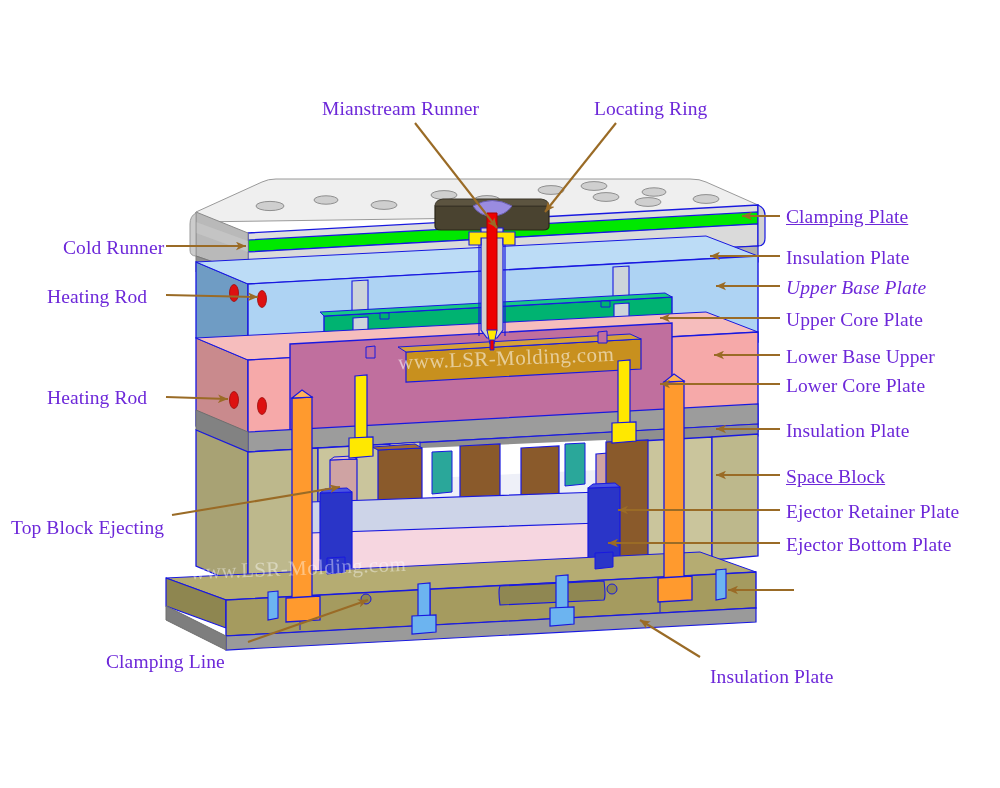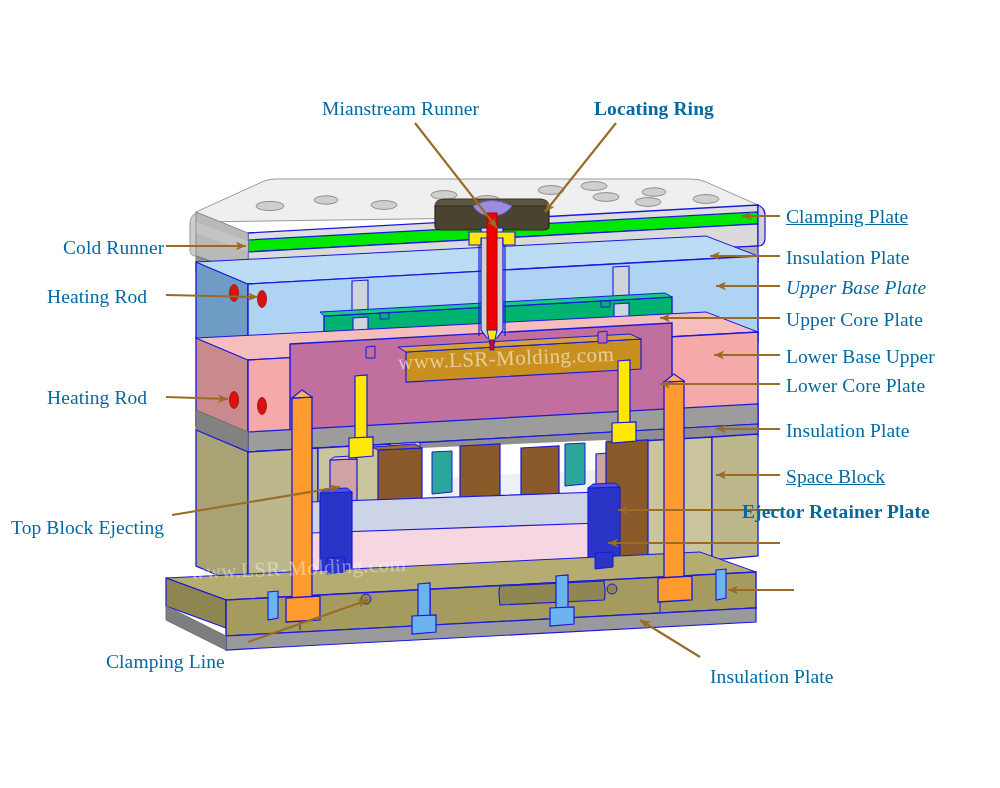--- a/index.html
+++ b/index.html
@@ -7,21 +7,21 @@
   body{
     width:1000px;height:788px;
     font-family:"Liberation Serif","DejaVu Serif",serif;
     overflow:hidden;
     position:relative;
   }
   #stage{position:relative;width:1000px;height:788px;background:#ffffff;}
   #svgroot{position:absolute;left:0;top:0;width:1000px;height:788px;}
   .callout{
     position:absolute;
-    color:#0369a1;
+    color:#6d28d9;
     font-family:"Liberation Serif","DejaVu Serif",serif;
     font-size:19.5px;
     line-height:1;
     white-space:nowrap;
     letter-spacing:.1px;
   }
   .callout.right{text-align:left;}
   .wm{
     position:absolute;
     font-family:"Liberation Serif","DejaVu Serif",serif;
@@ -311,33 +311,34 @@
 
       <line x1="248" y1="642" x2="368" y2="600" marker-end="url(#arrowR)"></line>
       <line x1="700" y1="657" x2="640" y2="620" marker-end="url(#arrowR)"></line>
     </g>
   </svg>
 
   <div class="wm" style="left:398px;top:346px;transform:rotate(-2.2deg);">www.LSR-Molding.com</div>
   <div class="wm dark" style="left:190px;top:556px;transform:rotate(-2.2deg);">www.LSR-Molding.com</div>
 
   <div class="callout" style="left:322px;top:99px;">Mianstream Runner</div>
-  <div class="callout" style="left:594px;top:99px;font-weight:bold;">Locating Ring</div>
+  <div class="callout" style="left:594px;top:99px;">Locating Ring</div>
 
   <div class="callout" style="left:63px;top:238px;">Cold Runner</div>
   <div class="callout" style="left:47px;top:287px;">Heating Rod</div>
   <div class="callout" style="left:47px;top:388px;">Heating Rod</div>
   <div class="callout" style="left:11px;top:495px;margin-top:23px;">Top Block Ejecting</div>
 
   <div class="callout right" style="left:786px;top:207px;text-decoration:underline;">Clamping Plate</div>
   <div class="callout right" style="left:786px;top:248px;">Insulation Plate</div>
   <div class="callout right" style="left:786px;top:278px;font-style:italic;">Upper Base Plate</div>
   <div class="callout right" style="left:786px;top:310px;">Upper Core Plate</div>
   <div class="callout right" style="left:786px;top:347px;">Lower Base Upper</div>
   <div class="callout right" style="left:786px;top:376px;">Lower Core Plate</div>
   <div class="callout right" style="left:786px;top:421px;">Insulation Plate</div>
   <div class="callout right" style="left:786px;top:467px;text-decoration:underline;">Space Block</div>
-  <div class="callout right" style="left:742px;top:502px;font-weight:bold;">Ejector Retainer Plate</div>
+  <div class="callout right" style="left:786px;top:502px;">Ejector Retainer Plate</div>
+  <div class="callout right" style="left:786px;top:535px;">Ejector Bottom Plate</div>
 
   <div class="callout" style="left:106px;top:652px;">Clamping Line</div>
   <div class="callout" style="left:710px;top:667px;">Insulation Plate</div>
 
 </div>
 
 </body></html>

